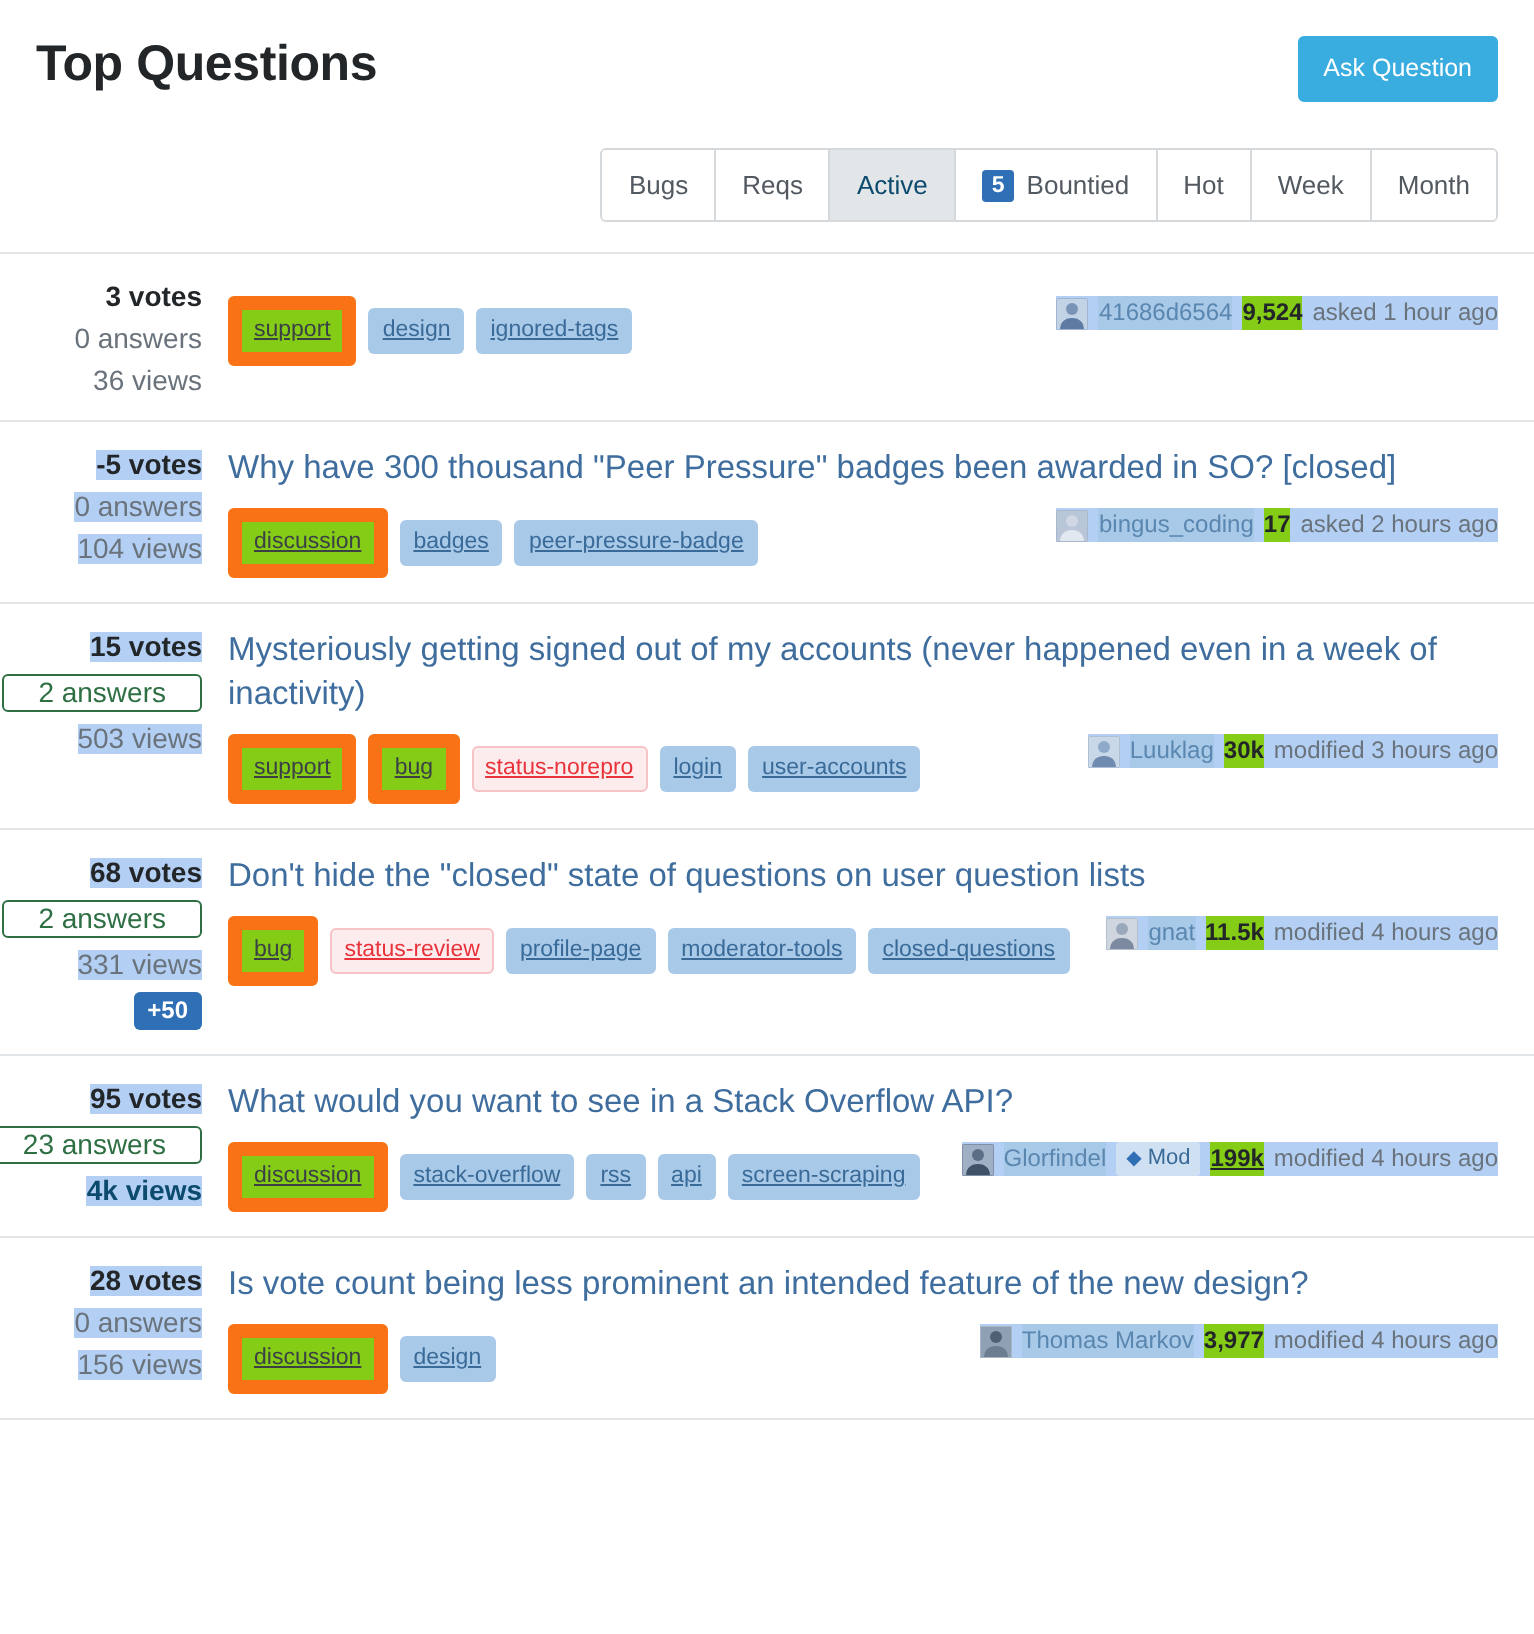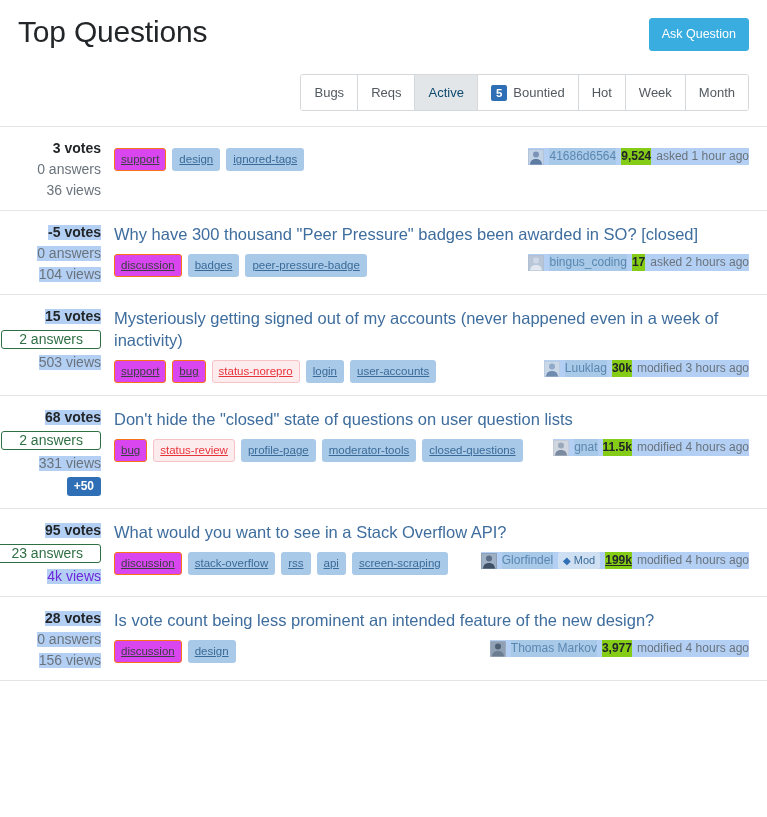--- a/index.html
+++ b/index.html
@@ -14,21 +14,21 @@
 
   .page { width: 767px; position: relative; }
 
   
   .header {
     display: flex; align-items: flex-start; justify-content: space-between;
     padding: 16px 18px 0 18px;
     height: 62px;
   }
   .page-title {
-    font-size: 30px; font-weight: 400; color: #232629;
+    font-size: 25px; font-weight: 700; color: #232629;
     line-height: 32px; margin: 0; letter-spacing: -0.2px;
   }
   .ask-btn {
     background: #39ace0; color: #ffffff;
     border: 1px solid #39ace0; border-radius: 3px;
     font-size: 12.5px; font-family: "Liberation Sans", sans-serif;
     padding: 9px 12px; line-height: 13px; cursor: pointer;
     margin-top: 2px; white-space: nowrap;
   }
 
@@ -66,21 +66,21 @@
     display: flex; flex-direction: column; align-items: flex-end;
     gap: 6px; padding-top: 2px; padding-right: 7px;
   }
   .stat { font-size: 14px; line-height: 15px; color: #6a737c; white-space: nowrap; }
   .stat.votes { color: #232629; font-weight: bold; }
   .stat.sel { background: #b3d0f4; }
   .stat.answered {
     border: 1px solid #2f6f44; color: #2f6f44; border-radius: 3px;
     padding: 1px 17px; font-weight: normal;
   }
-  .stat.views-hot { color: #6d28d9; font-weight: normal; text-align: right; }
+  .stat.views-hot { color: #0c4a6e; font-weight: bold; text-align: right; }
   .bounty {
     background: #2f6fb5; color: #fff; font-size: 12px; font-weight: bold;
     border-radius: 3px; padding: 2px 7px; line-height: 15px;
   }
 
   .qbody { flex: 1 1 auto; min-width: 0; padding-left: 6px; }
   .qtitle {
     font-size: 16.5px; line-height: 22px; color: #3e6d9e;
     text-decoration: none; display: inline; font-weight: 400;
   }
@@ -90,21 +90,21 @@
     display: flex; align-items: flex-start; justify-content: space-between;
     margin-top: 9px; gap: 10px; flex-wrap: wrap;
   }
   .tags { display: flex; flex-wrap: wrap; gap: 6px; align-items: center; }
   .tag {
     font-size: 11.5px; line-height: 15px; padding: 3px 6px;
     border-radius: 3px; background: #d8e8f5; color: #4b7ea8;
     white-space: nowrap; cursor: pointer; border: 1px solid transparent;
   }
   .tag.sel { background: #a9c9e8; color: #3a6b98; }
-  .tag.required { background: #d946ef; color: #3b4045; border: 1px solid #f97316; text-align: right; }
+  .tag.required { background: #84cc16; color: #3b4045; border: 7px solid #f97316; text-align: right; }
   .tag.status {
     background: #fdecee; color: #e8333b; border: 1px solid #f5c2c6;
   }
 
   .userinfo {
     display: flex; align-items: center; gap: 5px;
     font-size: 12px; color: #6a737c; white-space: nowrap;
     margin-left: auto; line-height: 17px;
   }
   .userinfo.sel { background: #b3d0f4; }

